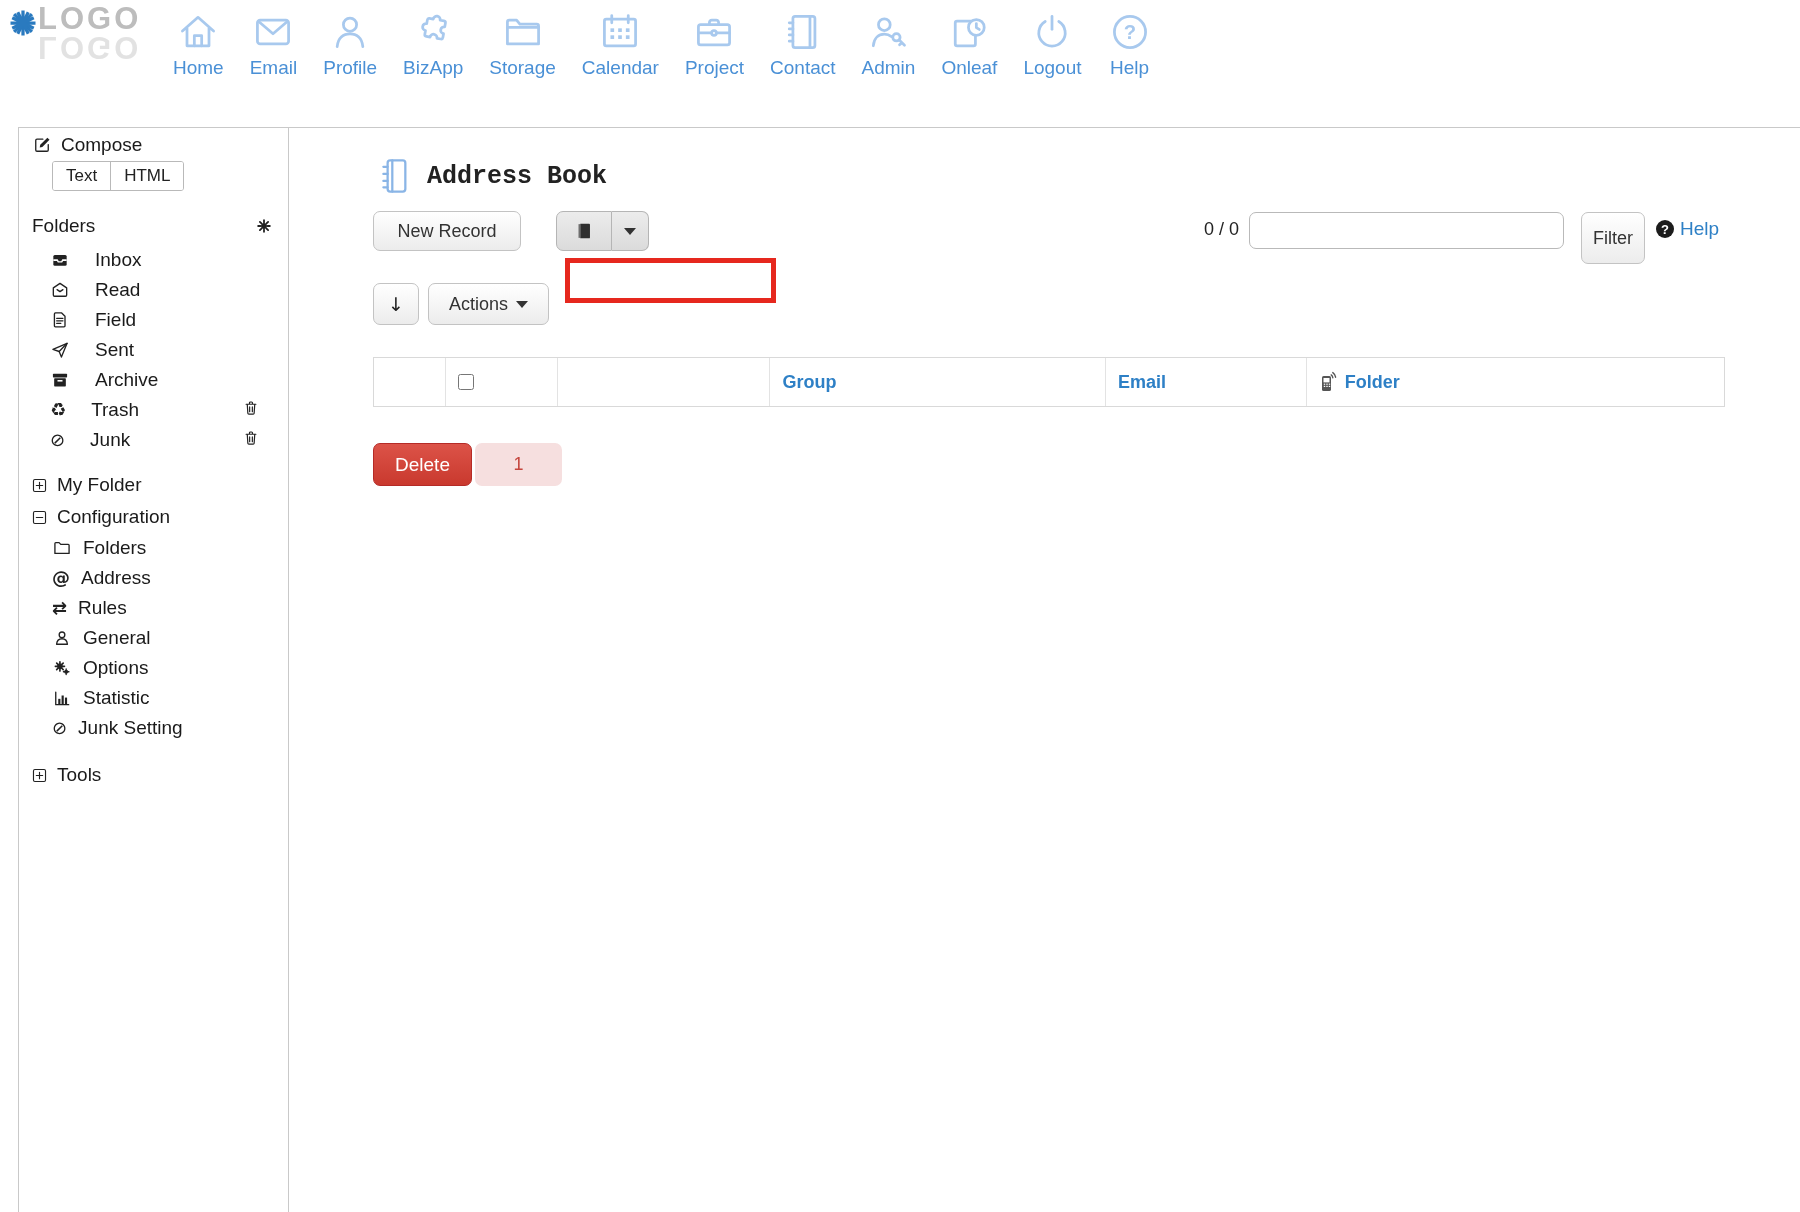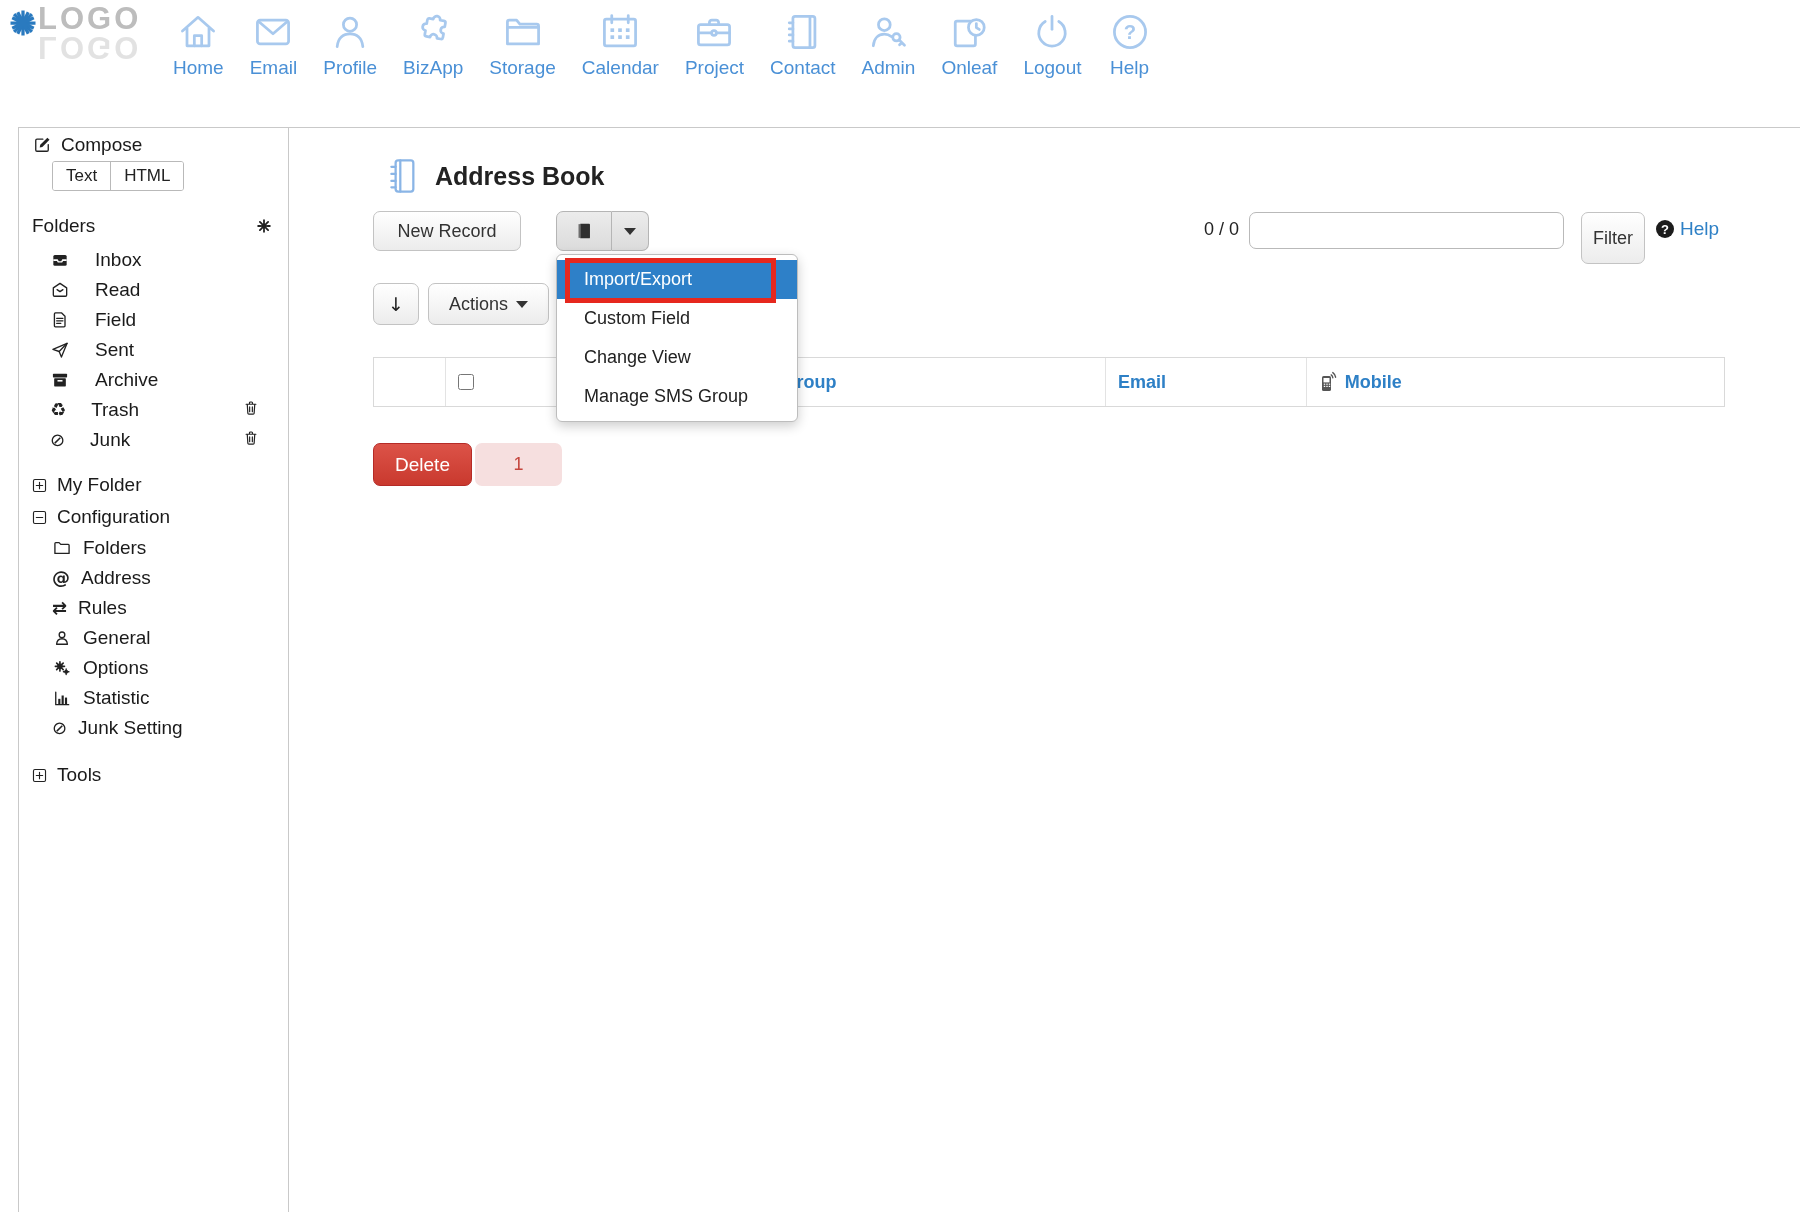--- a/index.html
+++ b/index.html
@@ -28,21 +28,21 @@
   .mode-btn.first { border-right:1px solid #b9b9b9; }
   .folders-heading { margin:24px 15px 8px 13px; display:flex; justify-content:space-between; align-items:center; font-size:19px; }
   .folder-item { display:flex; align-items:center; gap:25px; padding:4px 0 4px 31px; font-size:19px; position:relative; cursor:pointer; }
   .folder-item .del { position:absolute; right:28px; top:4px; cursor:pointer; }
   .tree-root { padding:5px 0 5px 12px; font-size:19px; display:flex; gap:9px; align-items:center; cursor:pointer; }
   .tree-child { padding:4px 0 4px 33px; display:flex; gap:11px; font-size:19px; align-items:center; cursor:pointer; }
   .sp14 { height:14px; } .sp16 { height:16px; }
 
   
   .main { position:absolute; left:289px; top:127px; width:1511px; height:1085px; border-top:1px solid #c9c9c9; }
-  .title-row { position:absolute; left:96px; top:28px; display:flex; gap:16px; align-items:center; }
+  .title-row { position:absolute; left:88px; top:28px; display:flex; gap:16px; align-items:center;font-family:Liberation Mono, monospace; }
   .title-row h1 { font-size:25px; font-weight:bold; color:#222; }
 
   .btn { display:inline-flex; align-items:center; justify-content:center; gap:8px;
     background:linear-gradient(#ffffff,#ececec); border:1px solid #c3c3c3; border-radius:7px;
     color:#333; font-size:18px; cursor:pointer; font-family:inherit; }
   .btn-newrecord { position:absolute; left:84px; top:83px; width:148px; height:40px; }
   .split { position:absolute; left:267px; top:83px; display:flex; }
   .split .seg { display:flex; align-items:center; justify-content:center; height:40px;
     background:linear-gradient(#ececec,#dbdbdb); border:1px solid #b5b5b5; cursor:pointer; }
   .split .seg1 { width:56px; border-radius:7px 0 0 7px; }
@@ -420,27 +420,21 @@
             <rect x="9.8" y="12.6" width="1.4" height="1.2"></rect>
             <rect x="4.8" y="14.8" width="1.4" height="1.2"></rect>
             <rect x="7.3" y="14.8" width="1.4" height="1.2"></rect>
             <rect x="9.8" y="14.8" width="1.4" height="1.2"></rect>
           </g>
         <g stroke="#555" stroke-width="1.4" fill="none" stroke-linecap="round">
             <path d="M13.8 6.8a4 4 0 0 0-1.6-2.9"></path>
             <path d="M16.6 6.2a7 7 0 0 0-2.8-4.6"></path>
           </g>
         </svg>
-      <span>Mobile</span>
-    </div>
-  </div>
-
-  <div class="dropdown">
-    <div class="menu-item sel">Import/Export</div>
-    <div class="menu-item">Custom Field</div>
-    <div class="menu-item">Change View</div>
-    <div class="menu-item">Manage SMS Group</div>
-  </div>
+      <span>Folder</span>
+    </div>
+  </div>
+
   <div class="redbox"></div>
 
   <div class="btn-delete">Delete</div>
   <div class="sel-badge">1</div>
 </div>
 
 </body></html>

